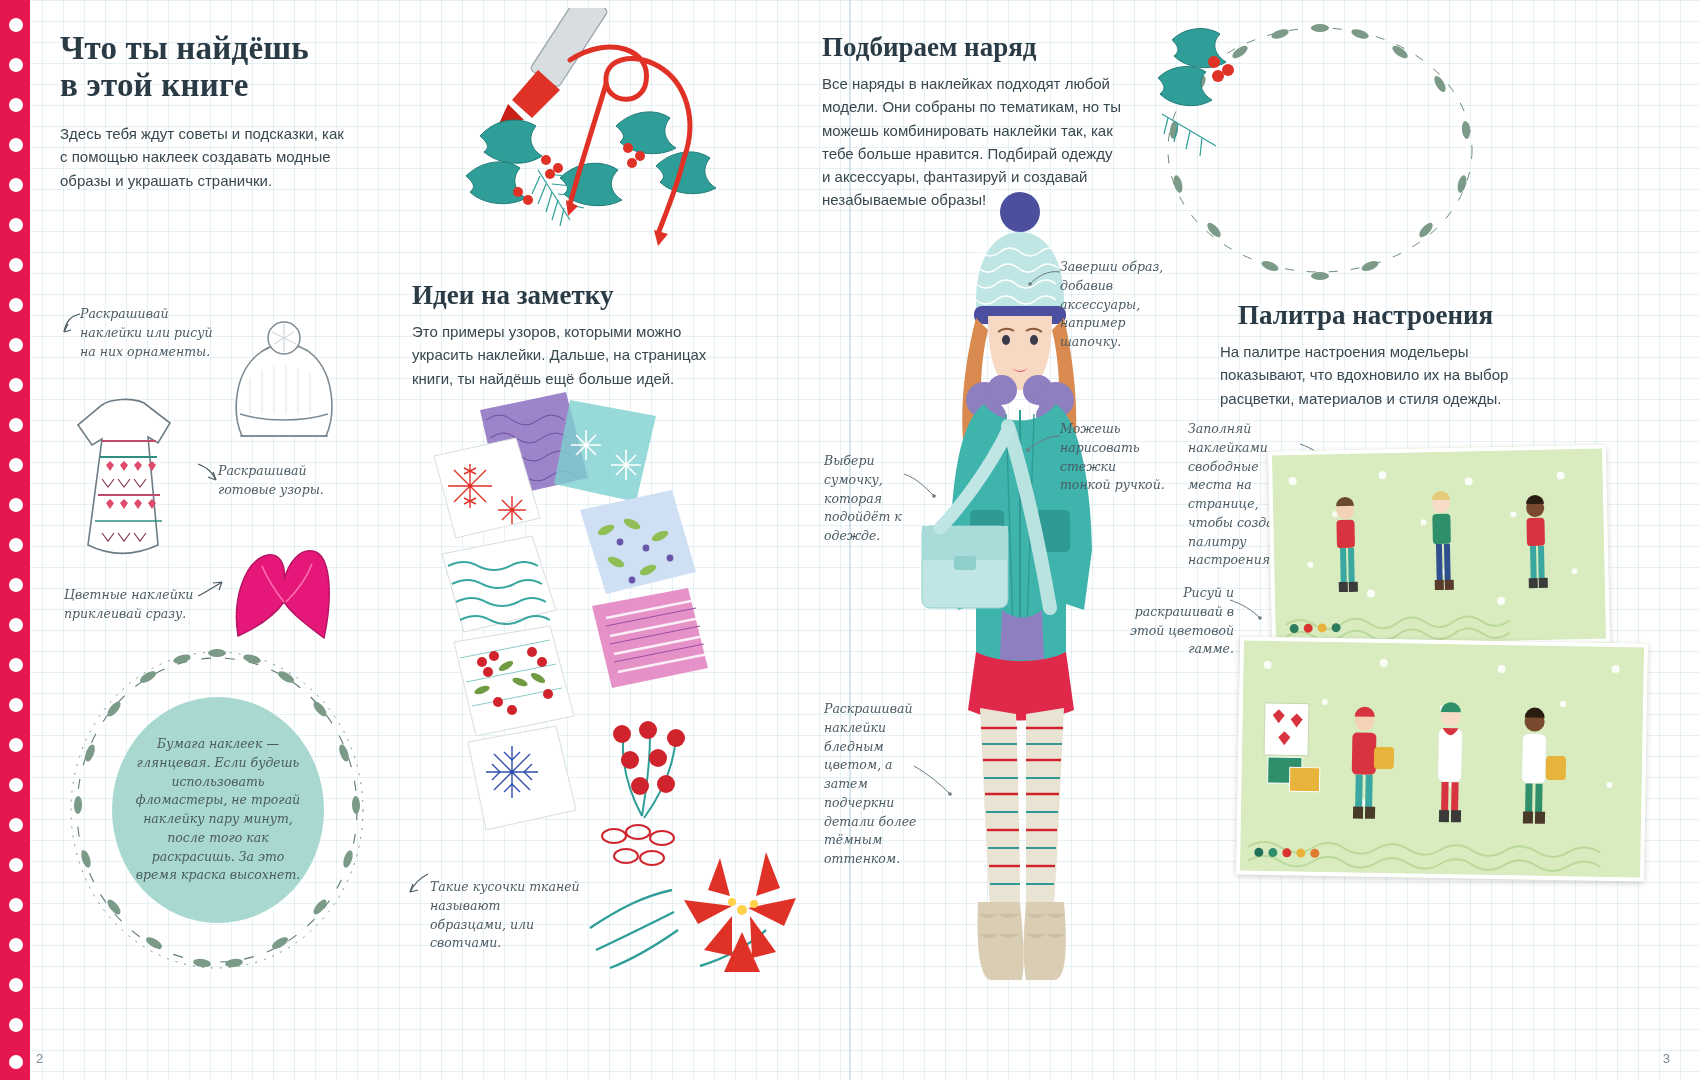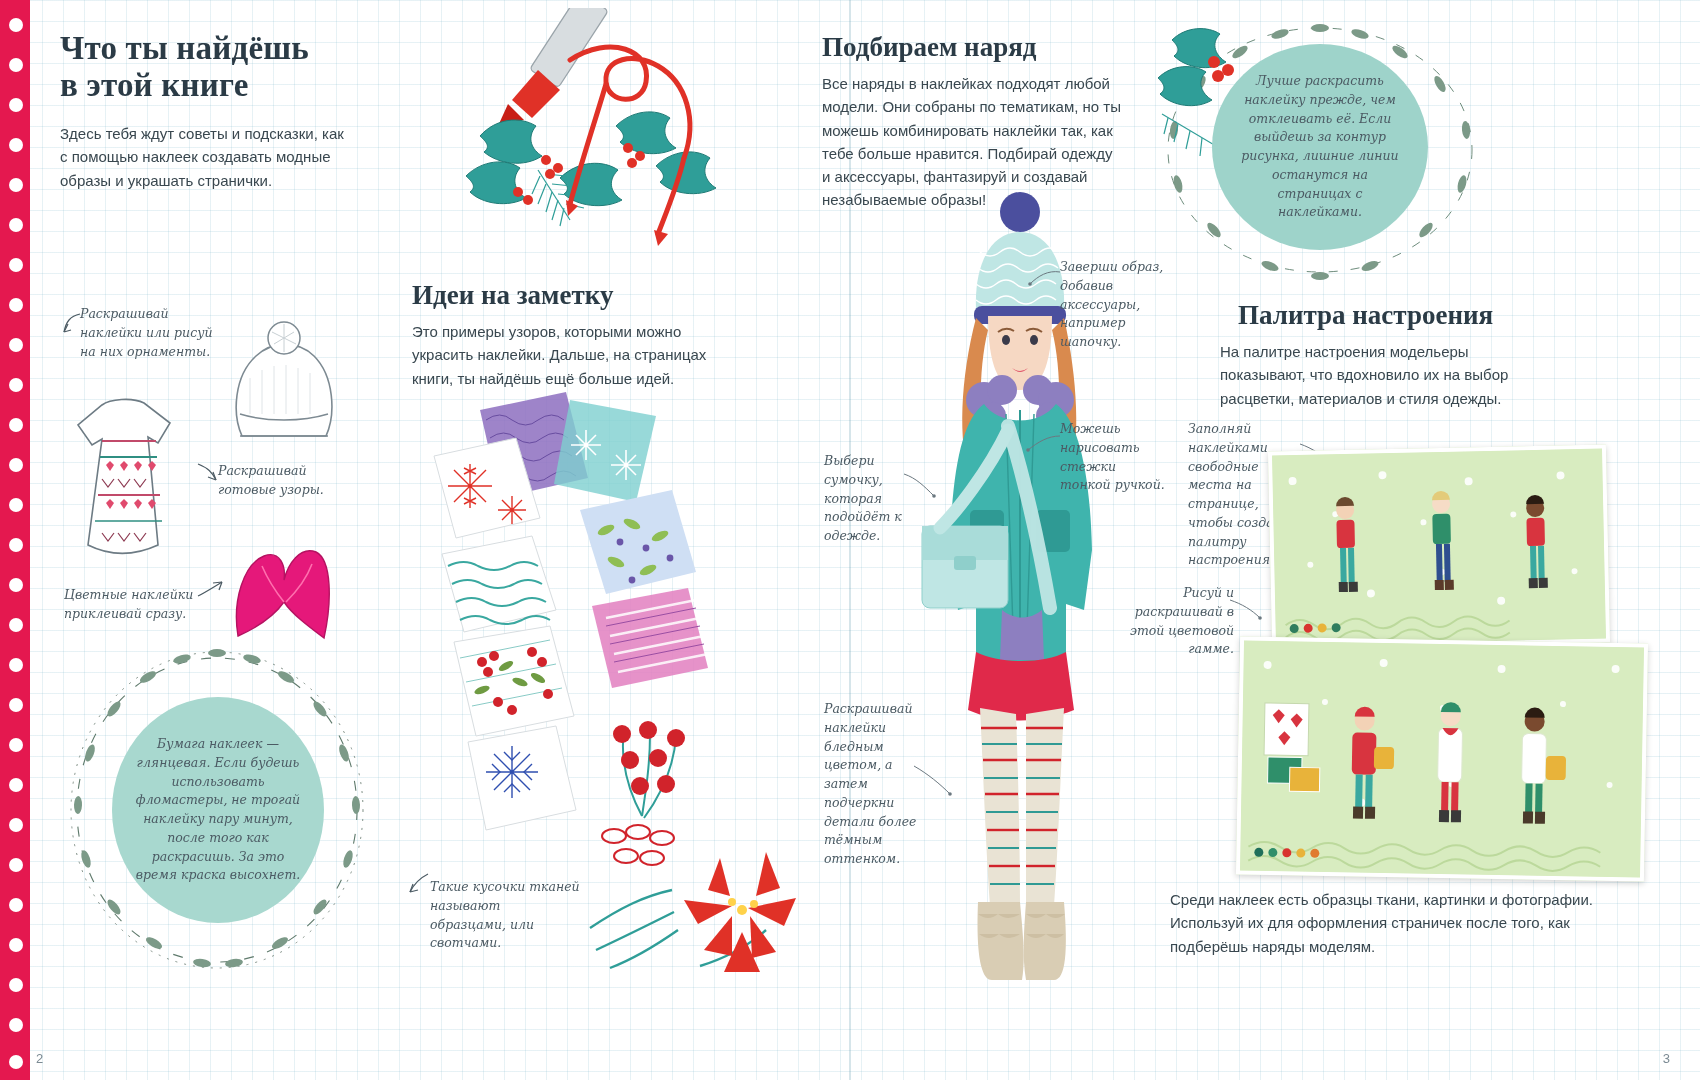--- a/index.html
+++ b/index.html
@@ -495,23 +495,20 @@
         <g fill="#e03127">
           <circle cx="62" cy="44" r="6"></circle>
             <circle cx="76" cy="52" r="6"></circle>
             <circle cx="66" cy="58" r="6"></circle>
         </g>
         <g stroke="#2f9e98" stroke-width="1.2" fill="none">
           <path d="M10,96 L64,128"></path>
             <path d="M16,100 L12,116 M26,106 L22,124 M38,113 L34,131 M50,120 L48,138"></path>
         </g>
       </svg>
-      <div class="oval-note oval-mint2" style="left:60px;top:26px;width:216px;height:206px;">
-        <div class="hand center">Лучше раскрасить наклейку прежде, чем отклеивать её. Если выйдешь за контур рисунка, лишние линии останутся на страницах с наклейками.</div>
-      </div>
     </div>
 
     <div class="block" style="left:388px;top:300px;width:340px;">
       <h2 class="heading">Палитра настроения</h2>
     </div>
     <div class="block" style="left:370px;top:340px;width:330px;">
       <p class="body">На палитре настроения модельеры показывают, что вдохновило их на выбор расцветки, материалов и стиля одежды.</p>
     </div>
 
     <div class="fig" style="left:30px;top:190px;width:280px;height:790px;">
@@ -779,20 +776,17 @@
       </svg>
       <div class="dots" style="position:absolute;left:14px;bottom:14px;">
         <span class="dot" style="background:#1f6f5a"></span>
         <span class="dot" style="background:#2f8f6a"></span>
         <span class="dot" style="background:#d8342f"></span>
         <span class="dot" style="background:#e8b33a"></span>
         <span class="dot" style="background:#e07a2f"></span>
       </div>
     </div>
 
-    <div class="block" style="left:320px;top:888px;width:430px;">
-      <p class="body">Среди наклеек есть образцы ткани, картинки и фотографии. Используй их для оформления страничек после того, как подберёшь наряды моделям.</p>
-    </div>
 
     <div class="page-num pn-right">3</div>
   </div>
 
 </div>
 
 </body></html>

